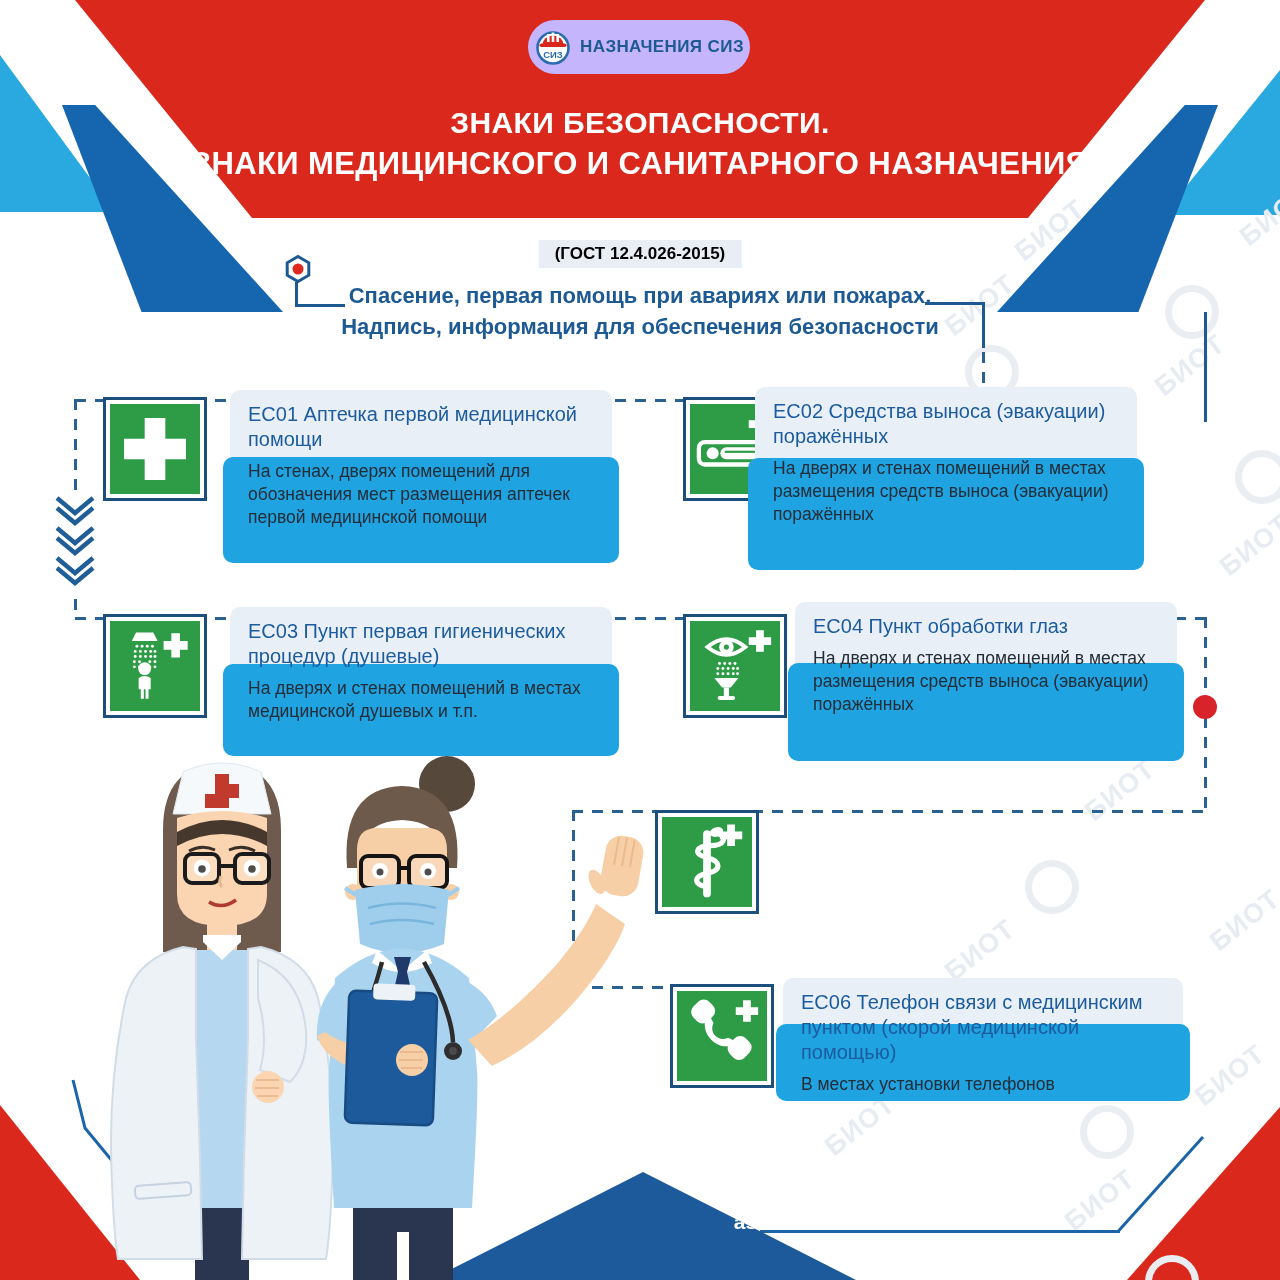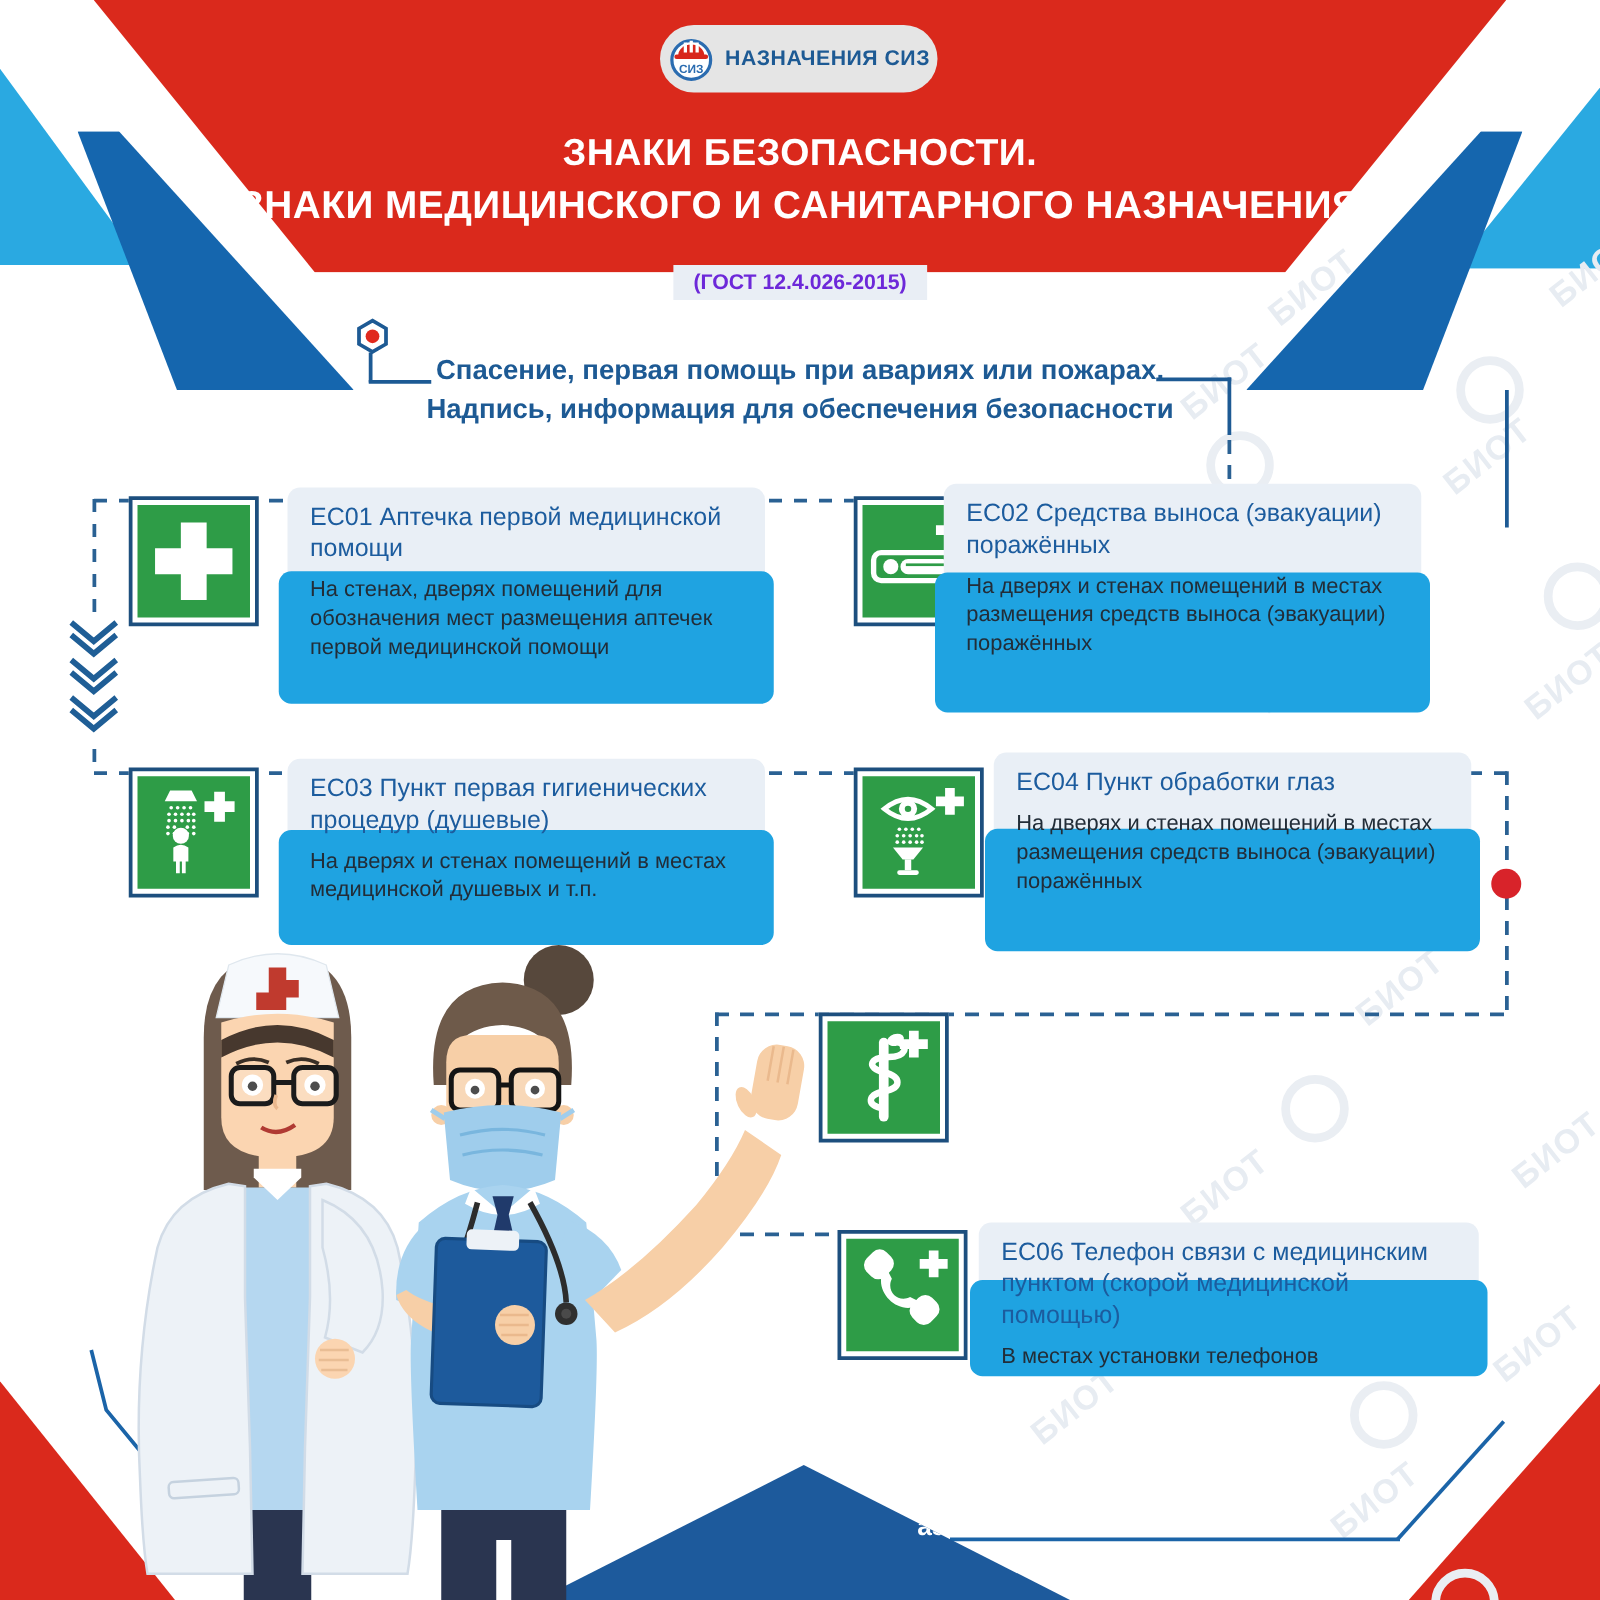--- a/index.html
+++ b/index.html
@@ -29,28 +29,28 @@
   .dash-h{position:absolute;height:3px;z-index:2;
     background:repeating-linear-gradient(90deg,#2a6193 0 11px,transparent 11px 20px);}
   .dash-v{position:absolute;width:3px;z-index:2;
     background:repeating-linear-gradient(180deg,#2a6193 0 11px,transparent 11px 20px);}
   .solid-h{position:absolute;height:3px;background:#1d5a94;z-index:2;}
   .solid-v{position:absolute;width:3px;background:#1d5a94;z-index:2;}
   .line-blue{position:absolute;height:3px;background:#1b64a8;z-index:2;}
   .red-dot{position:absolute;left:1193px;top:695px;width:24px;height:24px;border-radius:50%;
     background:#d8232a;z-index:2;}
   
-  .logo-pill{left:528px;top:20px;width:222px;height:54px;background:#e5e5e5;border-radius:28px;
+  .logo-pill{left:528px;top:20px;width:222px;height:54px;background:#c4b5fd;border-radius:28px;
     display:flex;align-items:center;justify-content:center;gap:8px;z-index:3;text-align:right;}
   .logo-text{font-size:17px;font-weight:800;color:#1d5a94;letter-spacing:.4px;}
   .title{left:0;right:0;text-align:center;color:#fff;font-weight:800;z-index:3;letter-spacing:.4px;}
   .title1{top:106px;font-size:30px;}
   .title2{top:146px;font-size:31px;}
-  .gost{left:50%;transform:translateX(-50%);top:212px;background:#e9eef5;padding:4px 16px;
-    font-size:17px;font-weight:700;color:#6d28d9;z-index:3;white-space:nowrap;text-align:center;}
+  .gost{left:50%;transform:translateX(-50%);top:240px;background:#e9eef5;padding:4px 16px;
+    font-size:17px;font-weight:700;color:#000000;z-index:3;white-space:nowrap;text-align:center;}
   .subtitle{left:0;right:0;top:280px;text-align:center;font-size:22px;font-weight:700;
     color:#1d5a94;line-height:31px;z-index:3;}
   
   .sign{position:absolute;width:104px;height:104px;background:#fff;border:3.5px solid #1d4f7e;
     box-sizing:border-box;padding:4px;z-index:3;}
   .sign-green{width:100%;height:100%;background:#2e9c47;display:flex;align-items:center;
     justify-content:center;}
   .card{position:absolute;background:#e9eff6;border-radius:10px;padding:12px 18px;
     box-sizing:border-box;z-index:3;}
   .card::before{content:"";position:absolute;left:-7px;right:-7px;top:42%;bottom:-13px;

